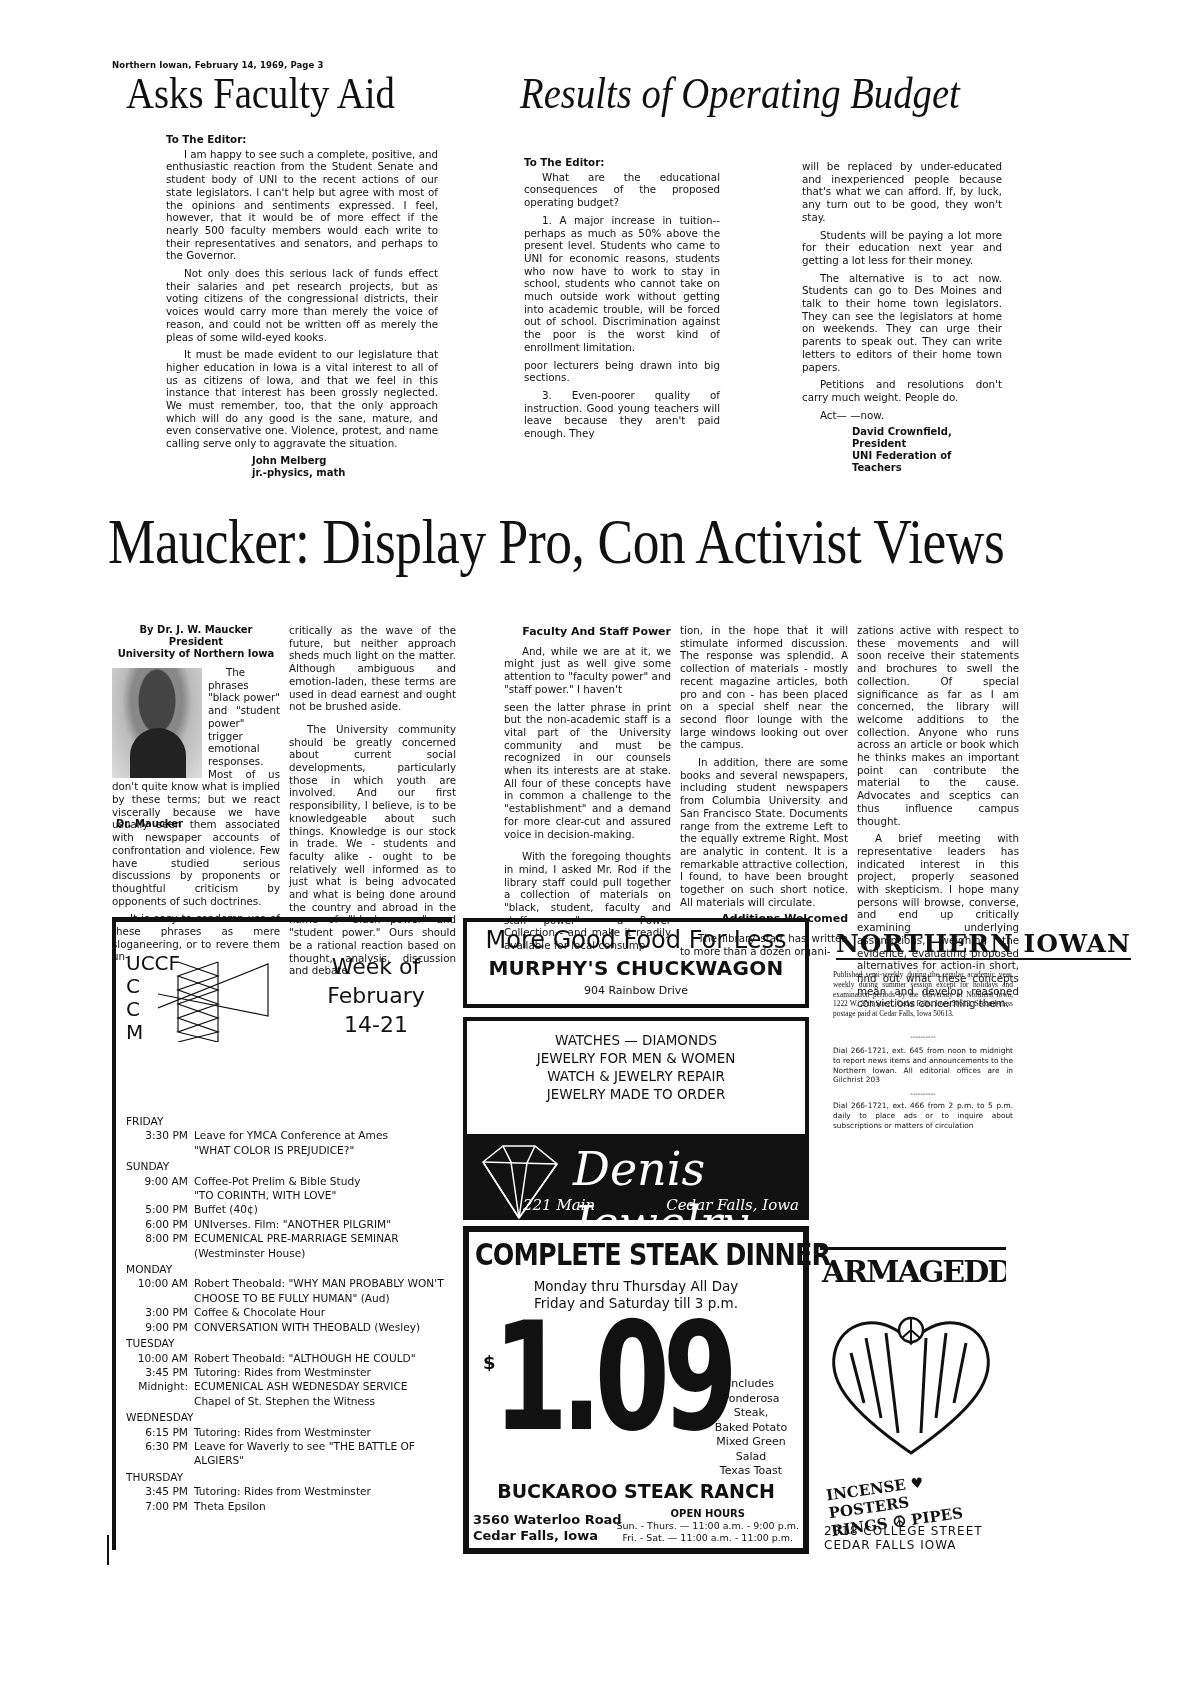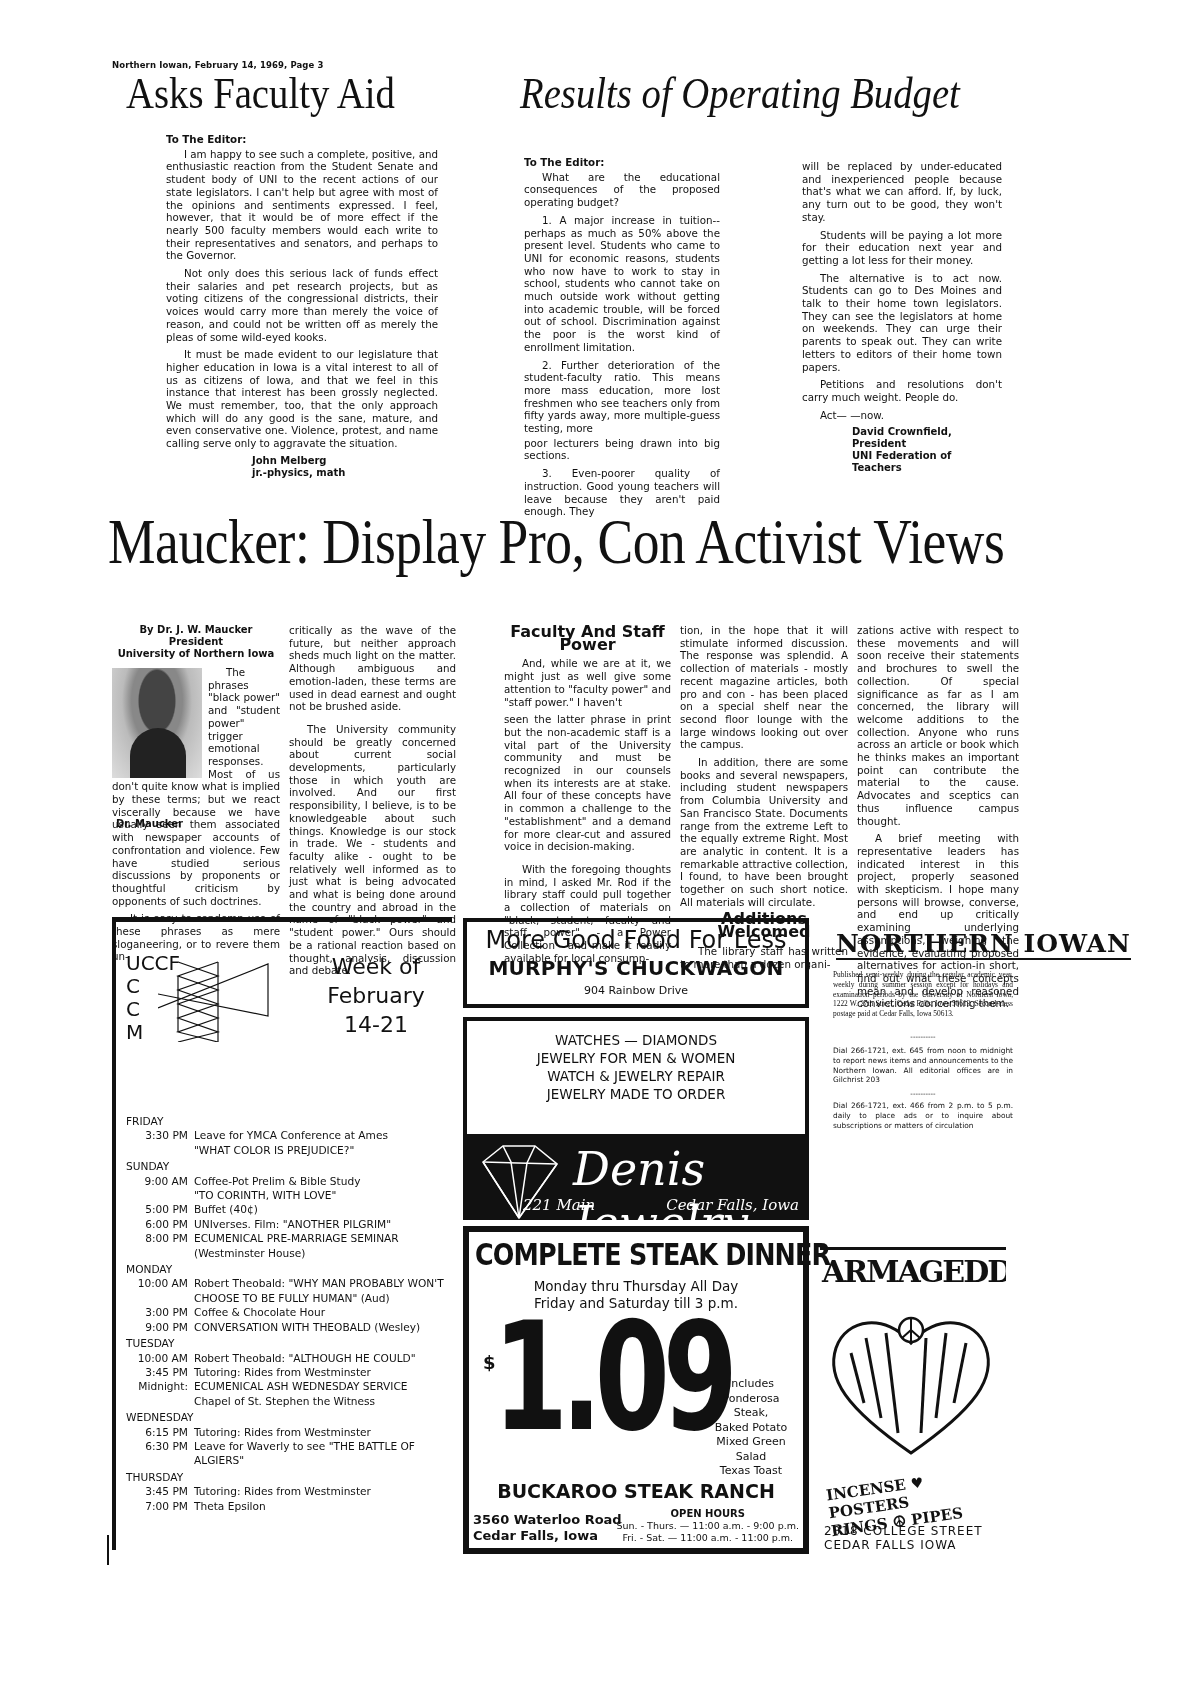--- a/index.html
+++ b/index.html
@@ -9,21 +9,21 @@
   .hed { font-family:"Liberation Serif", serif; font-weight:normal; line-height:1; white-space:nowrap; transform-origin:left top; }
   .hed1 { left:126px; top:72px; font-size:44px; transform:scaleX(0.88); }
   .hed2 { left:520px; top:72px; font-size:44px; font-style:italic; transform:scaleX(0.88); }
   .hed3 { left:108px; top:510px; font-size:64px; transform:scaleX(0.835); letter-spacing:-0.5px; }
   .col { font-size:10.3px; line-height:12.7px; text-align:justify; }
   .col p { margin:0 0 5px 0; text-indent:18px; }
   .col p.noind { text-indent:0; }
   .lbl { font-weight:bold; font-size:10.3px; margin-bottom:2px; }
   .sig { text-align:left; font-weight:bold; font-size:10px; line-height:12px; }
   .byline { text-align:center; font-weight:bold; font-size:10px; line-height:12px; margin-bottom:6px; }
-  .sub { font-weight:bold; text-align:center; font-size:16px; margin:2px 0 6px; }
+  .sub { font-weight:bold; text-align:right; font-size:11px; margin:2px 0 6px; }
   .photo { float:left; width:90px; height:110px; margin:2px 6px 2px 0; background:radial-gradient(ellipse at 50% 30%, #444 0 28%, #888 30% 40%, #bbb 55%, #ddd 100%); position:relative; }
   .photo::after { content:""; position:absolute; left:18px; bottom:0; width:56px; height:50px; background:#222; border-radius:30px 30px 0 0; }
   
   .box { border:4px solid #111; box-sizing:border-box; }
   .uccf { left:112px; top:917px; width:340px; height:633px; border-right:none; border-bottom:none; border-top:5px solid #111; }
   .uccf-logo { left:10px; top:30px; font-size:20px; line-height:23px; }
   .uccf-week { left:205px; top:30px; font-size:22px; line-height:29px; text-align:center; width:110px; }
   .sched { left:10px; top:190px; width:330px; font-size:10.6px; line-height:14.4px; }
   .sched .day { margin-top:2px; }
   .sched .row { display:flex; }
@@ -74,21 +74,20 @@
     <div>John Melberg</div>
     <div>jr.-physics, math</div>
   </div>
 </div>
 
 <div class="abs hed hed2">Results of Operating Budget</div>
 <div class="abs col" style="left:524px; top:156px; width:196px;">
   <div class="lbl">To The Editor:</div>
   <p>What are the educational consequences of the proposed operating budget?</p>
   <p>1. A major increase in tuition--perhaps as much as 50% above the present level. Students who came to UNI for economic reasons, students who now have to work to stay in school, students who cannot take on much outside work without getting into academic trouble, will be forced out of school. Discrimination against the poor is the worst kind of enrollment limitation.</p>
-  <p style="margin-bottom:2px;">2. Further deterioration of the student-faculty ratio. This means more mass education, more lost freshmen who see teachers only from fifty yards away, more multiple-guess testing, more</p>
   <p class="noind">poor lecturers being drawn into big sections.</p>
   <p>3. Even-poorer quality of instruction. Good young teachers will leave because they aren't paid enough. They</p>
 </div>
 <div class="abs col" style="left:802px; top:160px; width:200px;">
   <p class="noind">will be replaced by under-educated and inexperienced people because that's what we can afford. If, by luck, any turn out to be good, they won't stay.</p>
   <p>Students will be paying a lot more for their education next year and getting a lot less for their money.</p>
   <p>The alternative is to act now. Students can go to Des Moines and talk to their home town legislators. They can see the legislators at home on weekends. They can urge their parents to speak out. They can write letters to editors of their home town papers.</p>
   <p>Petitions and resolutions don't carry much weight. People do.</p>
   <p>Act— —now.</p>
   <div class="sig" style="margin-left:50px;">

